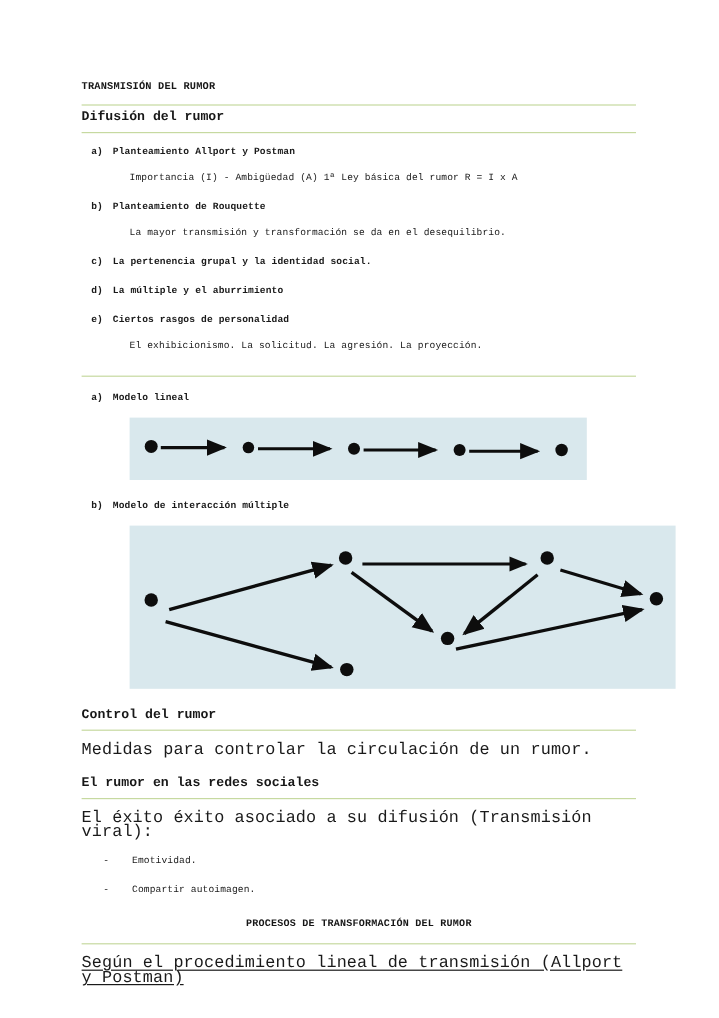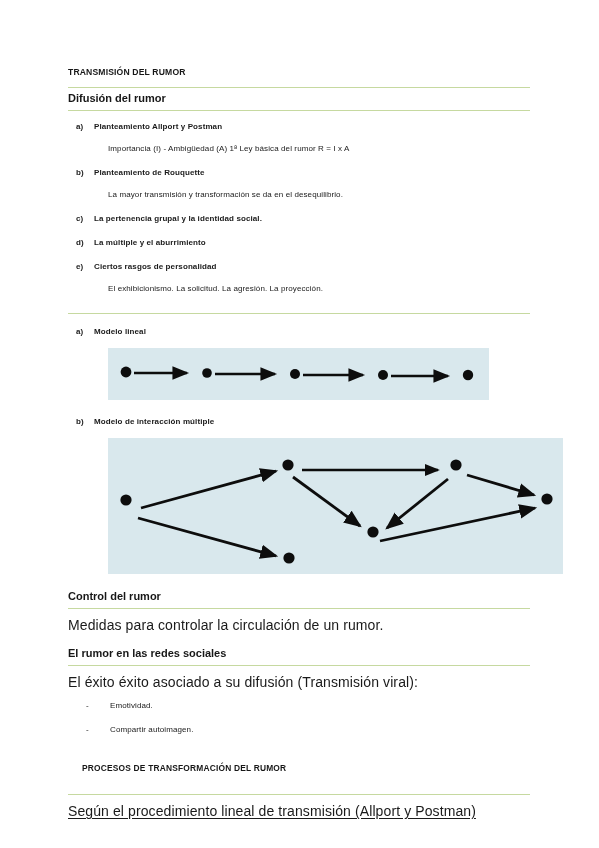--- a/index.html
+++ b/index.html
@@ -14,20 +14,21 @@
     color: #1a1a1a;
     position: relative;
     overflow: hidden;
   }
   .page {
     position: absolute;
     left: 0; top: 0;
     width: 599px;
     height: 848px;
     background: #ffffff;
+    font-family: Liberation Mono, monospace;
   }
   .content {
     position: absolute;
     left: 68px;
     top: 66px;
     width: 462px;
   }
 
   
   .h-title {
@@ -48,22 +49,23 @@
     border-top: 1.4px solid #c6d9a0;
   }
   .h-sub.nobar {
     border-top: none;
   }
   .h-caps {
     font-size: 8.4px;
     font-weight: bold;
     letter-spacing: 0.2px;
     line-height: 12px;
-    margin: 14px;
+    margin: 4px;
     color: #171717;
+    text-align: center;
   }
   .rule {
     height: 0;
     border-top: 1.4px solid #c6d9a0;
     margin: 0;
   }
 
   
   .para {
     font-size: 14px;

